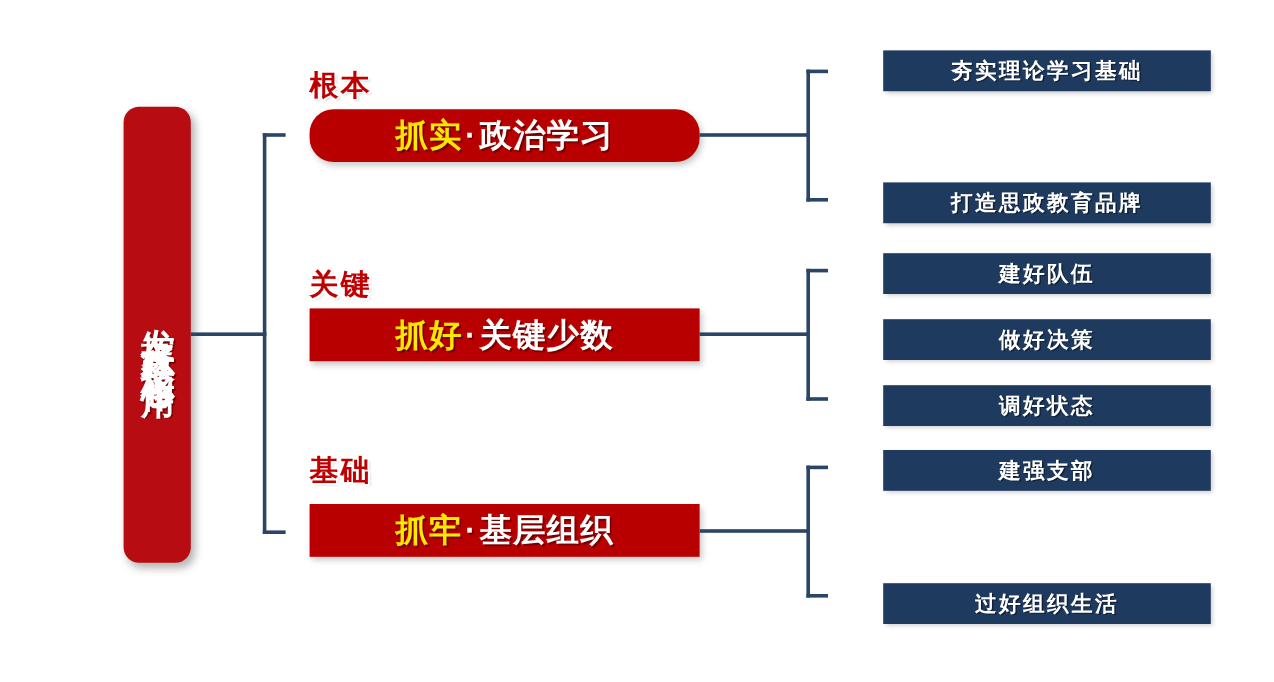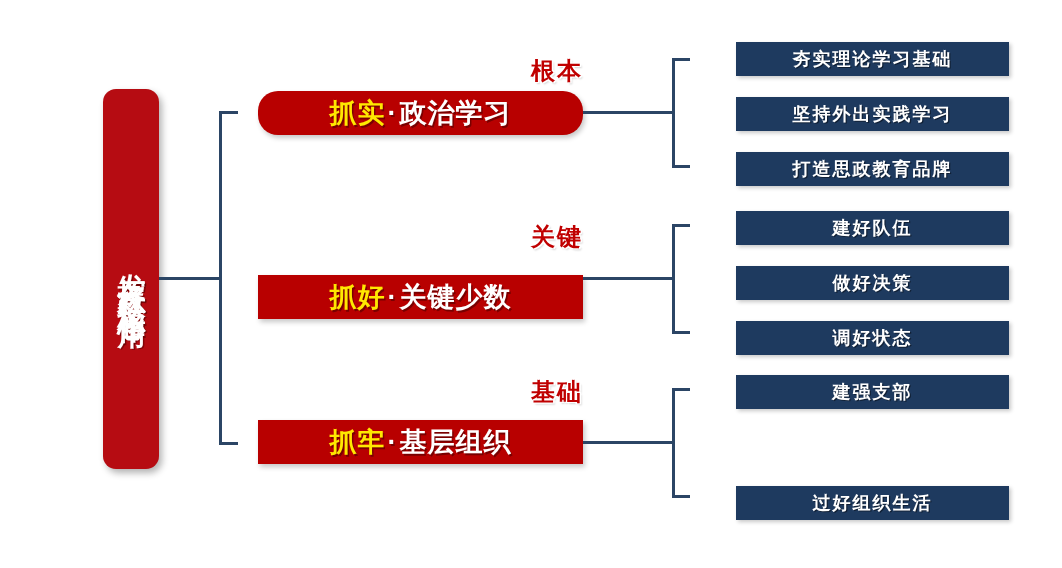--- a/index.html
+++ b/index.html
@@ -50,21 +50,21 @@
     background: #2b4565;
   }
   .line-h { height: 3px; }
   .line-v { width: 3px; }
   .stub   { height: 3px; }
 
   
   .sec-label {
     position: absolute;
     width: 325px;
-    text-align: right;
+    text-align: left;
     font-size: 24px;
     font-weight: bold;
     color: #c00000;
     letter-spacing: 2px;
     text-shadow:
       -1.4px -1.4px 0 #ffffff,
        1.4px -1.4px 0 #ffffff,
       -1.4px  1.4px 0 #ffffff,
        1.4px  1.4px 0 #ffffff,
        2px 2px 2px rgba(0,0,0,0.18);
@@ -147,30 +147,27 @@
   </div>
 
   <div class="line-h" style="left:583px; top:111px; width:92px;"></div>
   <div class="line-v" style="left:672px; top:58px; height:110px;"></div>
   <div class="stub" style="left:672px; top:58px; width:18px;"></div>
   <div class="stub" style="left:672px; top:165px; width:18px;"></div>
 
   <div class="leaf-box" style="top:42px;">
     <div class="leaf-text">夯实理论学习基础</div>
   </div>
-  <div class="leaf-box" style="top:97px;">
-    <div class="leaf-text">坚持外出实践学习</div>
-  </div>
   <div class="leaf-box" style="top:152px;">
     <div class="leaf-text">打造思政教育品牌</div>
   </div>
 
   <div class="sec-label" style="left:258px; top:221px;">关键</div>
 
-  <div class="sec-box" style="top:275px;text-align:right;">
+  <div class="sec-box" style="top:257px;text-align:right;">
     <div class="sec-box-text">
       <span class="hl">抓好</span><span class="dot">·</span><span>关键少数</span>
     </div>
   </div>
 
   <div class="line-h" style="left:583px; top:277px; width:92px;"></div>
   <div class="line-v" style="left:672px; top:224px; height:110px;"></div>
   <div class="stub" style="left:672px; top:224px; width:18px;"></div>
   <div class="stub" style="left:672px; top:331px; width:18px;"></div>
 

